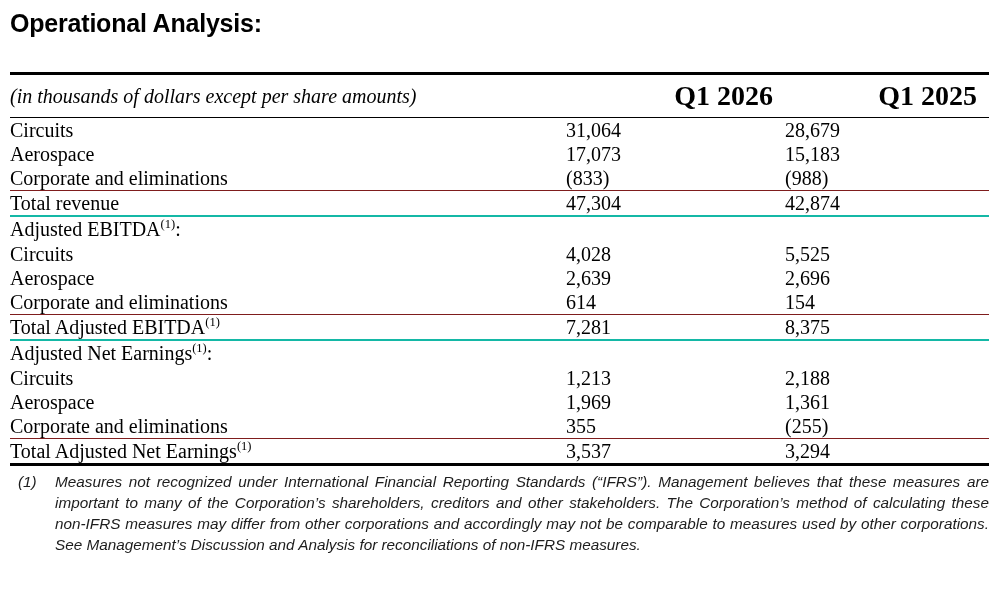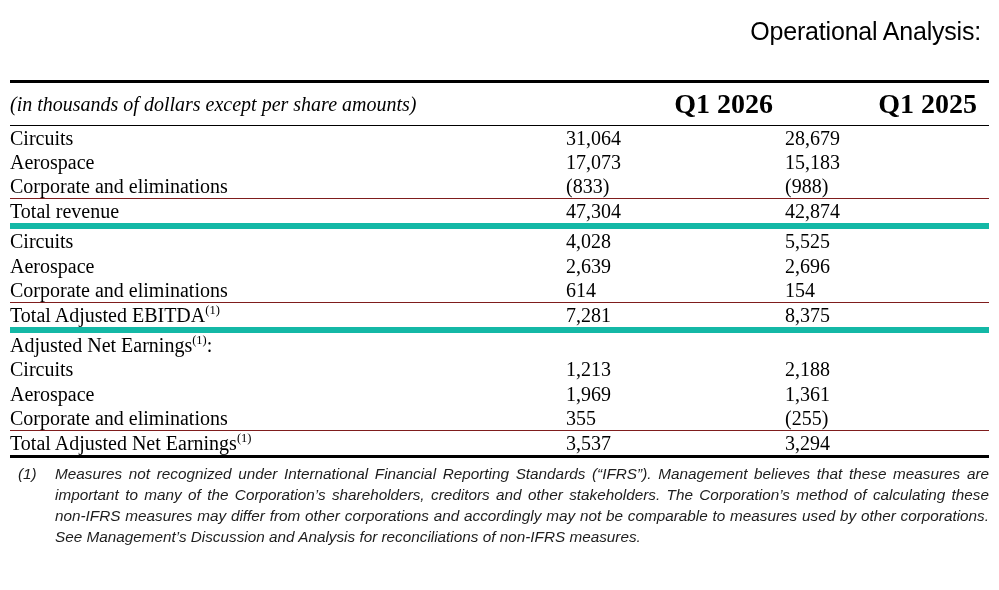--- a/index.html
+++ b/index.html
@@ -5,23 +5,22 @@
   * { box-sizing: border-box; }
   html, body { margin: 0; padding: 0; }
   body {
     width: 999px; height: 590px; background: #ffffff; color: #000;
     font-family: "Liberation Serif", serif; overflow: hidden;
   }
   .page { padding: 9px 10px 0 10px; }
 
   .title {
     font-family: "Liberation Sans", "DejaVu Sans", sans-serif;
-    font-size: 25px; font-weight: 400; margin: 8px; line-height: 1.15;
+    font-size: 25px; font-weight: 700; margin: 0; line-height: 1.15;
     letter-spacing: -0.2px;
-    text-align: right;
   }
 
   table.fin {
     width: 979px; table-layout: fixed; border-collapse: collapse;
     margin-top: 34px;
   }
   col.c0 { width: 556px; }
   col.c1 { width: 219px; }
   col.c2 { width: 204px; }
 
@@ -36,21 +35,21 @@
   th.colhead { text-align: right; font-weight: 700; padding-right: 12px; font-size: 28px; }
 
   .row { height: 24.5px; }
   .lbl { padding-left: 14px; }
   .indent { padding-left: 46px; }
   .bold { font-weight: 700; }
   .num { text-align: right; padding-right: 12px; white-space: nowrap; }
   .num .neg { margin-right: -7px; margin-top: 14px; }
 
   tr.item-last { border-bottom: 1px solid #7f1d1d; }
-  tr.total { border-bottom: 6px solid #14b8a6; }
+  tr.total { border-bottom: 2px solid #14b8a6; }
   tr.total-final { border-bottom: 3px solid #000; margin-left: 48px; }
 
   sup { font-size: 12.5px; font-weight: 400; line-height: 0; vertical-align: super; }
 
   .footnote {
     width: 979px; margin-top: 5px; padding-left: 45px; position: relative;
     font-family: "Liberation Sans", "DejaVu Sans", sans-serif;
     font-style: italic; font-size: 15.3px; line-height: 21px;
     text-align: justify; color: #1d1d1d;
   }
@@ -89,20 +88,23 @@
         </tr>
         <tr class="row item-last">
           <td class="indent">Corporate and eliminations</td>
           <td class="num bold"><span class="neg">(833)</span></td>
           <td class="num"><span class="neg">(988)</span></td>
         </tr>
         <tr class="row total">
           <td class="lbl bold">Total revenue</td>
           <td class="num bold"><span>47,304</span></td>
           <td class="num"><span>42,874</span></td>
+        </tr>
+        <tr class="row">
+          <td class="lbl bold" colspan="3">Adjusted EBITDA<sup>(1)</sup>:</td>
         </tr>
         <tr class="row">
           <td class="indent">Circuits</td>
           <td class="num bold"><span>4,028</span></td>
           <td class="num"><span>5,525</span></td>
         </tr>
         <tr class="row">
           <td class="indent">Aerospace</td>
           <td class="num bold"><span>2,639</span></td>
           <td class="num"><span>2,696</span></td>

